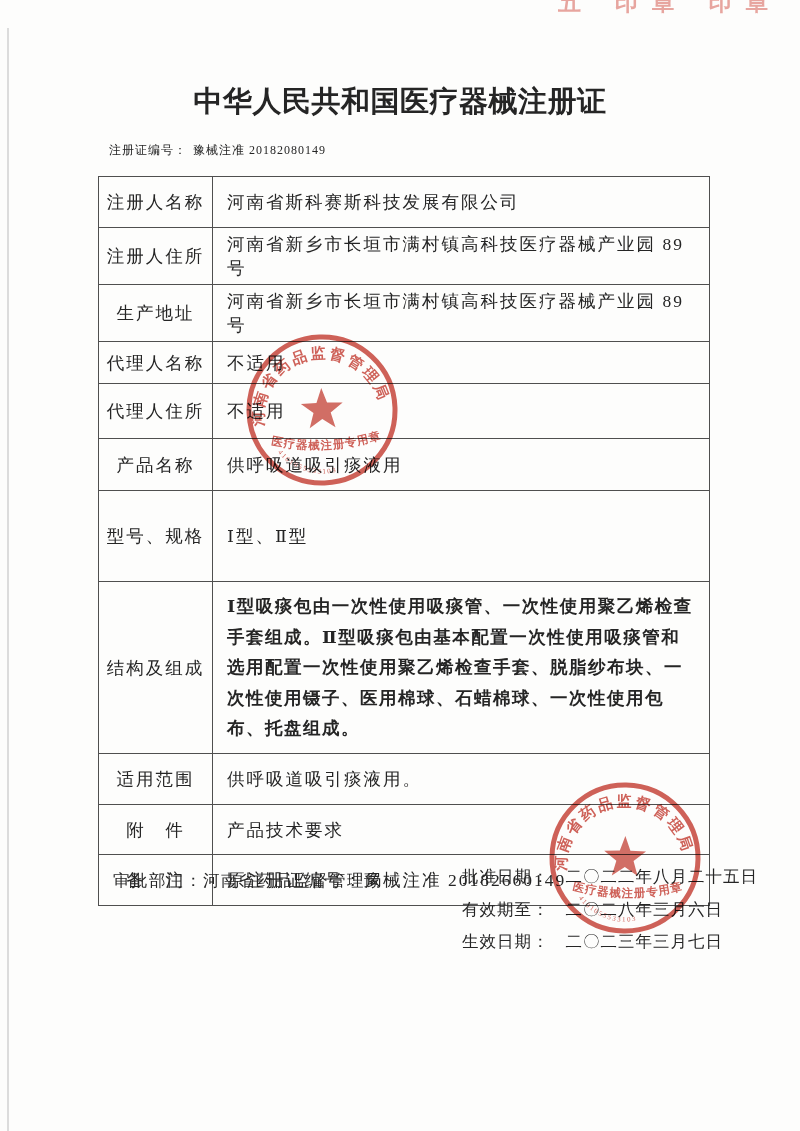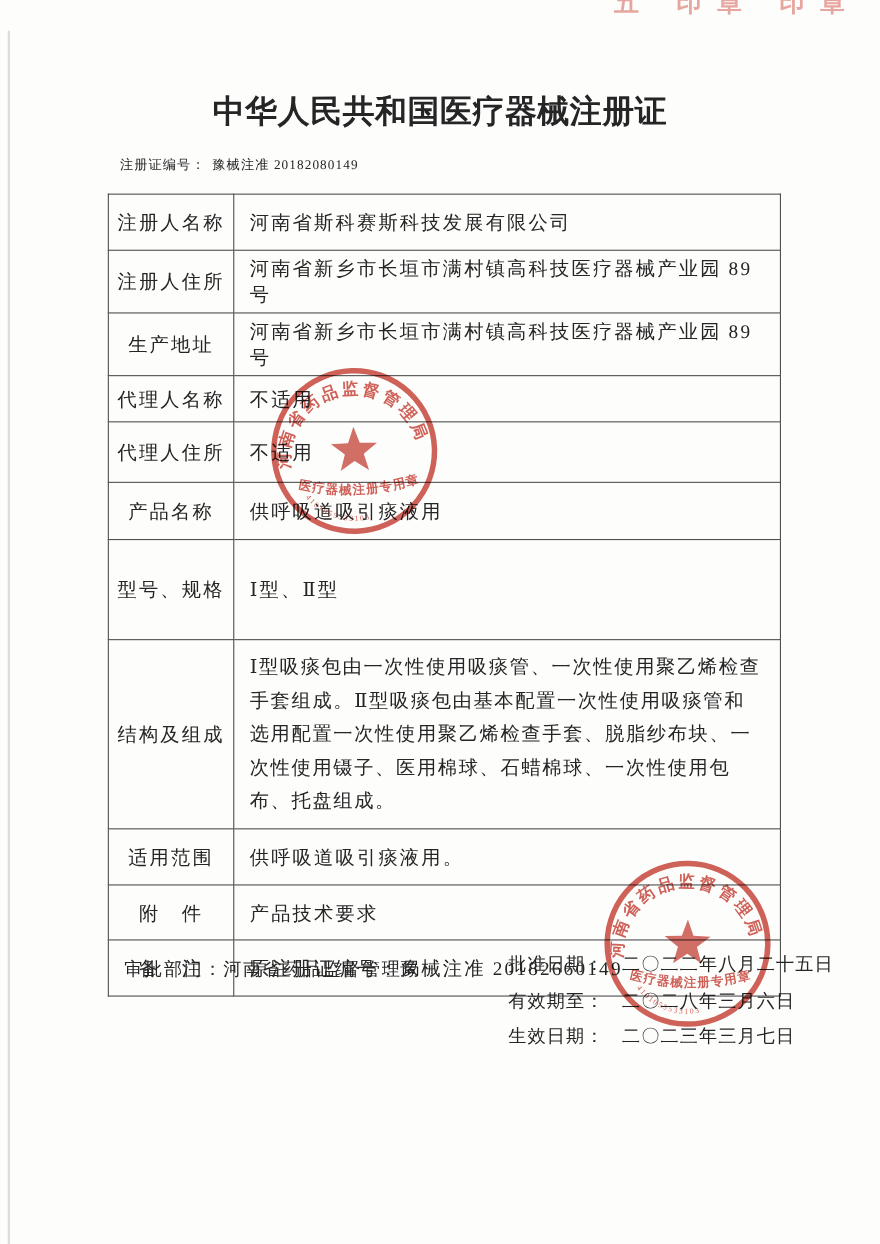--- a/index.html
+++ b/index.html
@@ -32,21 +32,21 @@
   td.lab{width:109px;text-align:center;letter-spacing:2px;padding:0 2px;}
   td.val{padding:4px 14px;letter-spacing:2px;}
   tr.r1 td{height:42px}
   tr.r2 td{height:43px}
   tr.r3 td{height:44px}
   tr.r4 td{height:33px}
   tr.r5 td{height:46px}
   tr.r6 td{height:43px}
   tr.r7 td{height:82px}
   tr.r8 td{height:163px}
-  tr.r8 td.val{letter-spacing:1.5px;line-height:1.75;padding-right:16px;}
+  tr.r8 td.val{letter-spacing:1.5px;line-height:1.75;padding-right:16px;font-weight:bold;}
   tr.r9 td{height:42px}
   tr.r10 td{height:41px}
   tr.r11 td{height:42px}
   tr.r12 td{height:42px}
 
   .footer-left{position:absolute;left:113px;top:870px;font-size:16.5px;letter-spacing:1.5px;}
   .footer-dates{position:absolute;left:462px;top:866px;font-size:16.5px;letter-spacing:1px;}
   .footer-dates .drow{margin-bottom:10.5px;white-space:nowrap;}
   .footer-dates .dlbl{margin-right:16px;}
 

